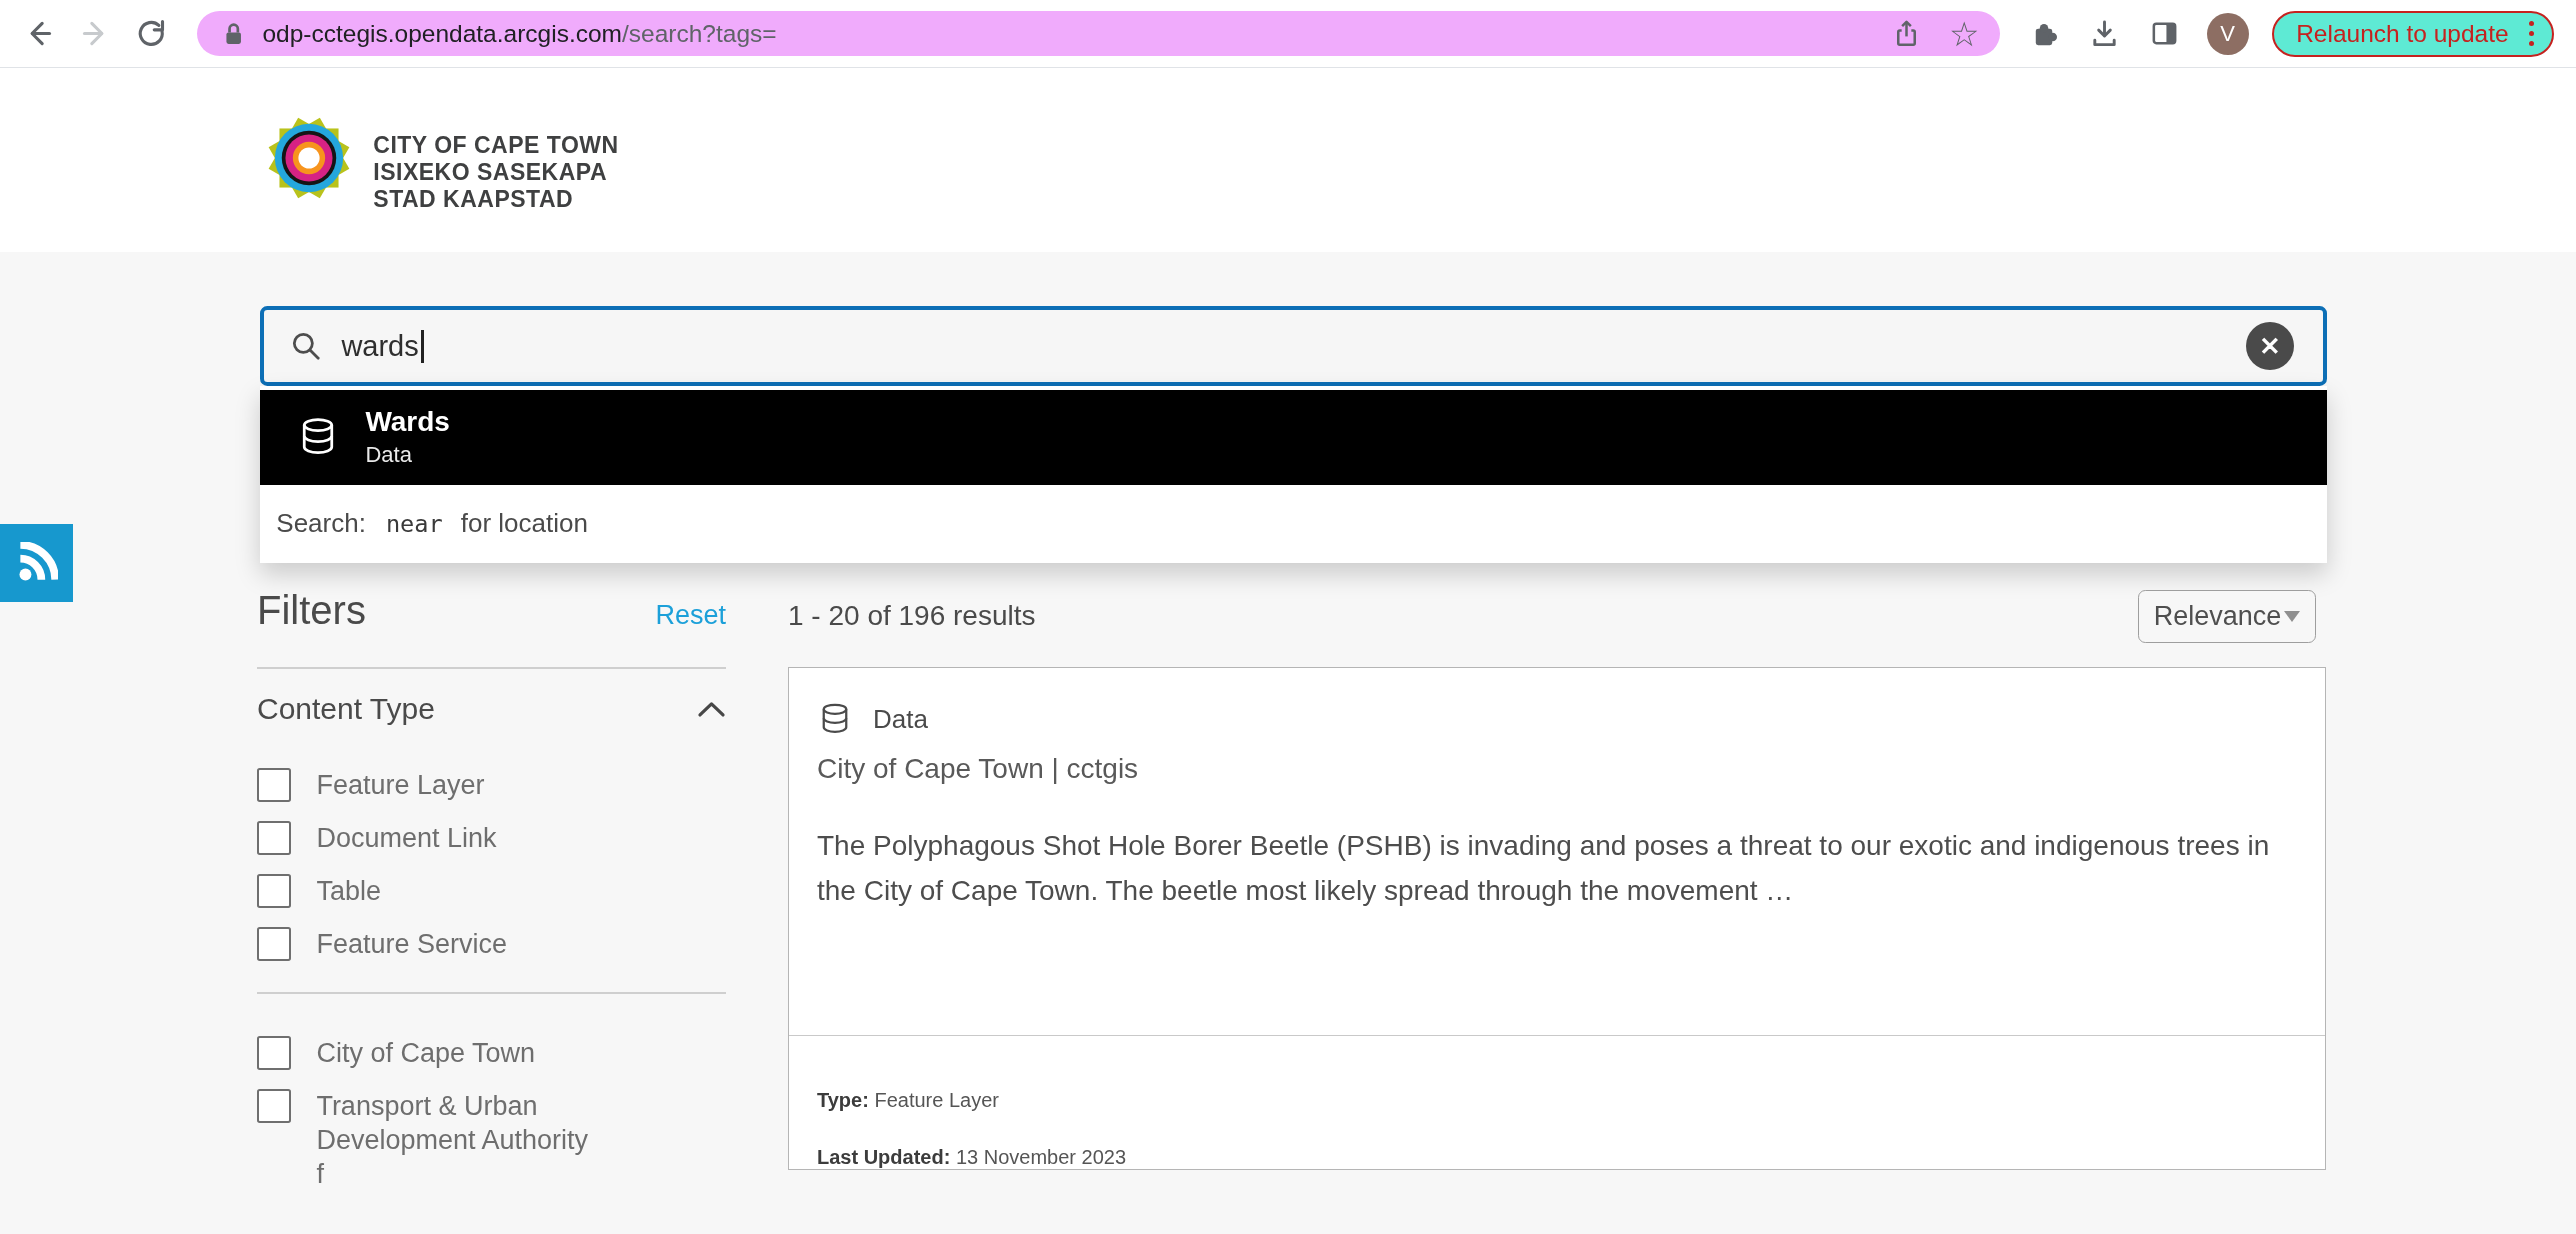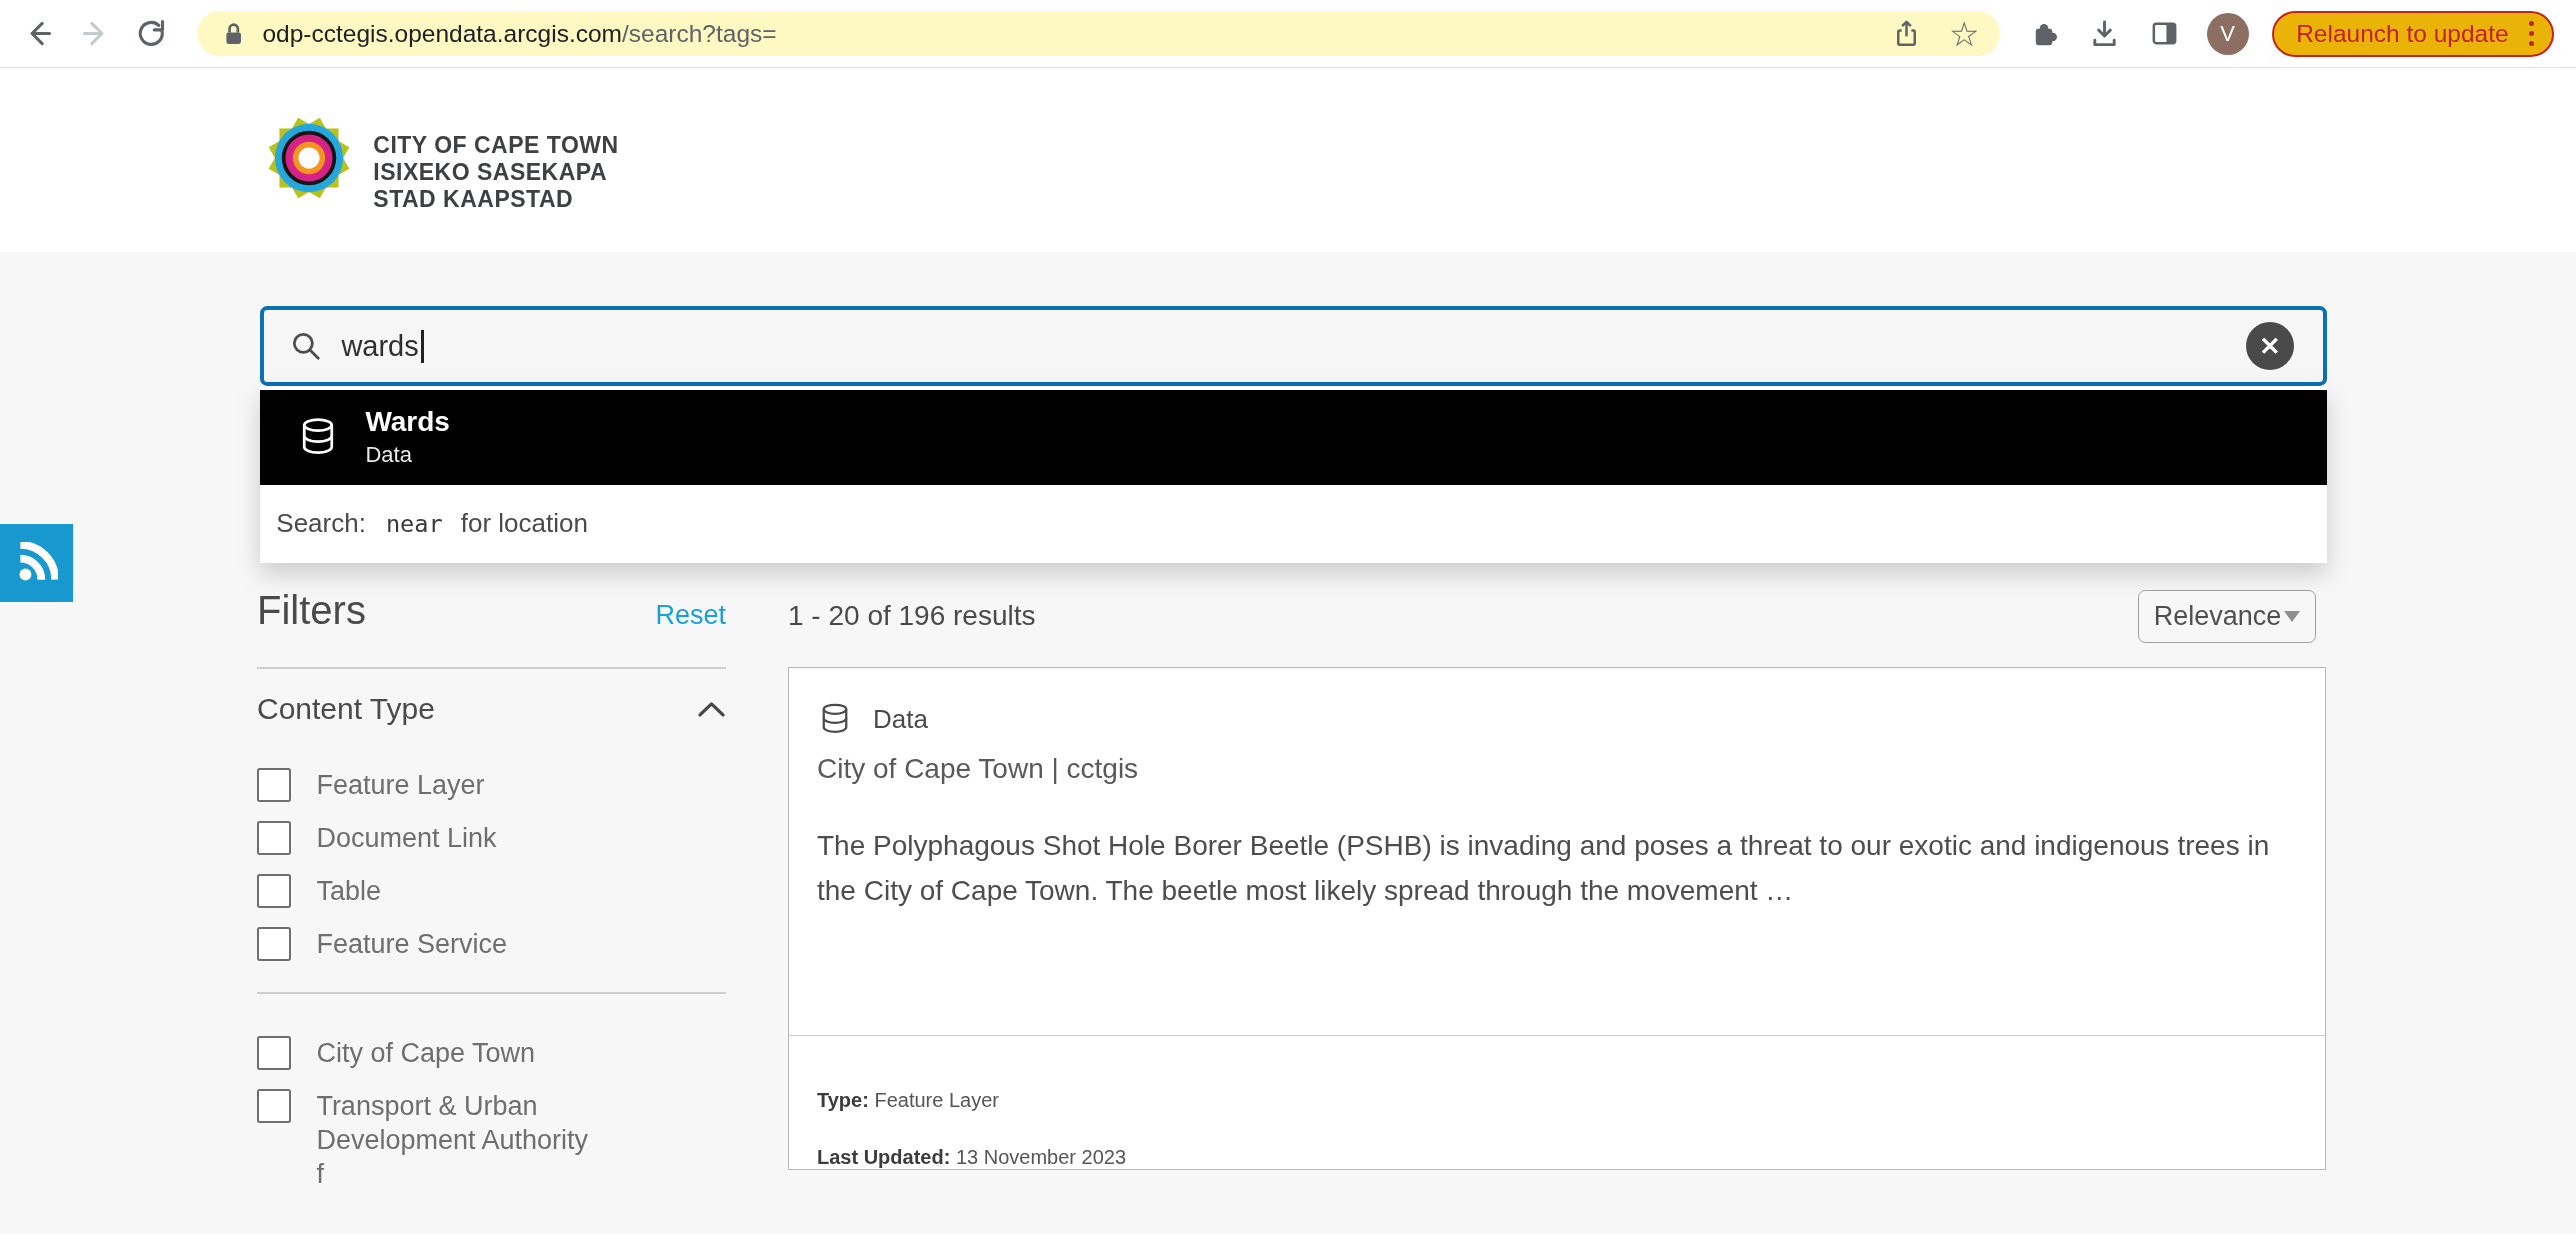--- a/index.html
+++ b/index.html
@@ -5,31 +5,31 @@
   * { margin:0; padding:0; box-sizing:border-box; }
   html,body { width:2576px; height:1235px; overflow:hidden; background:#fff;
               font-family:"Liberation Sans", sans-serif; }
   #app { position:relative; width:2576px; height:1235px; }
 
   
   #toolbar { position:absolute; left:0; top:0; width:2576px; height:68px;
              background:#fff; border-bottom:1.8px solid #e0e3e7;
              display:flex; align-items:center; padding:0 22px; }
   .nav-ic { width:33px; height:33px; flex:0 0 auto; margin-right:23.6px; }
-  #urlbar { width:1818px; height:45px; background:#fef9c3; border-radius:23px;
+  #urlbar { width:1818px; height:45px; background:#f0abfc; border-radius:23px;
             display:flex; align-items:center; padding:0 20px 0 23.6px; margin-left:5.4px; }
   #url-text { font-size:24.5px; color:#202124; margin-left:16.3px; white-space:nowrap; }
   #url-text .path { color:#5f6368; }
   #urlbar .spacer { flex:1; }
   .star-glyph { font-size:34px; color:#5f6368; line-height:1; }
   .tb-ic { width:31px; height:31px; margin-left:29px; flex:0 0 auto; }
   #avatar { width:42px; height:42px; border-radius:50%; background:#8d6e63; color:#fff;
             font-size:22px; display:flex; align-items:center; justify-content:center;
             margin-left:27px; flex:0 0 auto; }
-  #relaunch { height:46px; border:2.7px solid #c5221f; border-radius:23.6px; background:#eab308;
+  #relaunch { height:46px; border:2.7px solid #c5221f; border-radius:23.6px; background:#5eead4;
               color:#c5221f; font-size:24.5px; display:flex; align-items:center;
               padding:0 14.5px 0 22px; margin-left:23.6px; white-space:nowrap; }
   #kebab { display:flex; flex-direction:column; gap:4.5px; margin-left:16.3px; padding:3.6px; }
   #kebab i { width:5.4px; height:5.4px; border-radius:50%; background:#c5221f; }
 
   
   #site-header { position:absolute; left:0; top:68px; width:2576px; height:184px; background:#fff; }
   #logo { position:absolute; left:261px; top:42px; display:flex; align-items:flex-start; }
   #logo-text { margin:22px 0 0 16.3px; font-size:23px; font-weight:bold; color:#3f4041;
                letter-spacing:0.5px; line-height:27px; }

